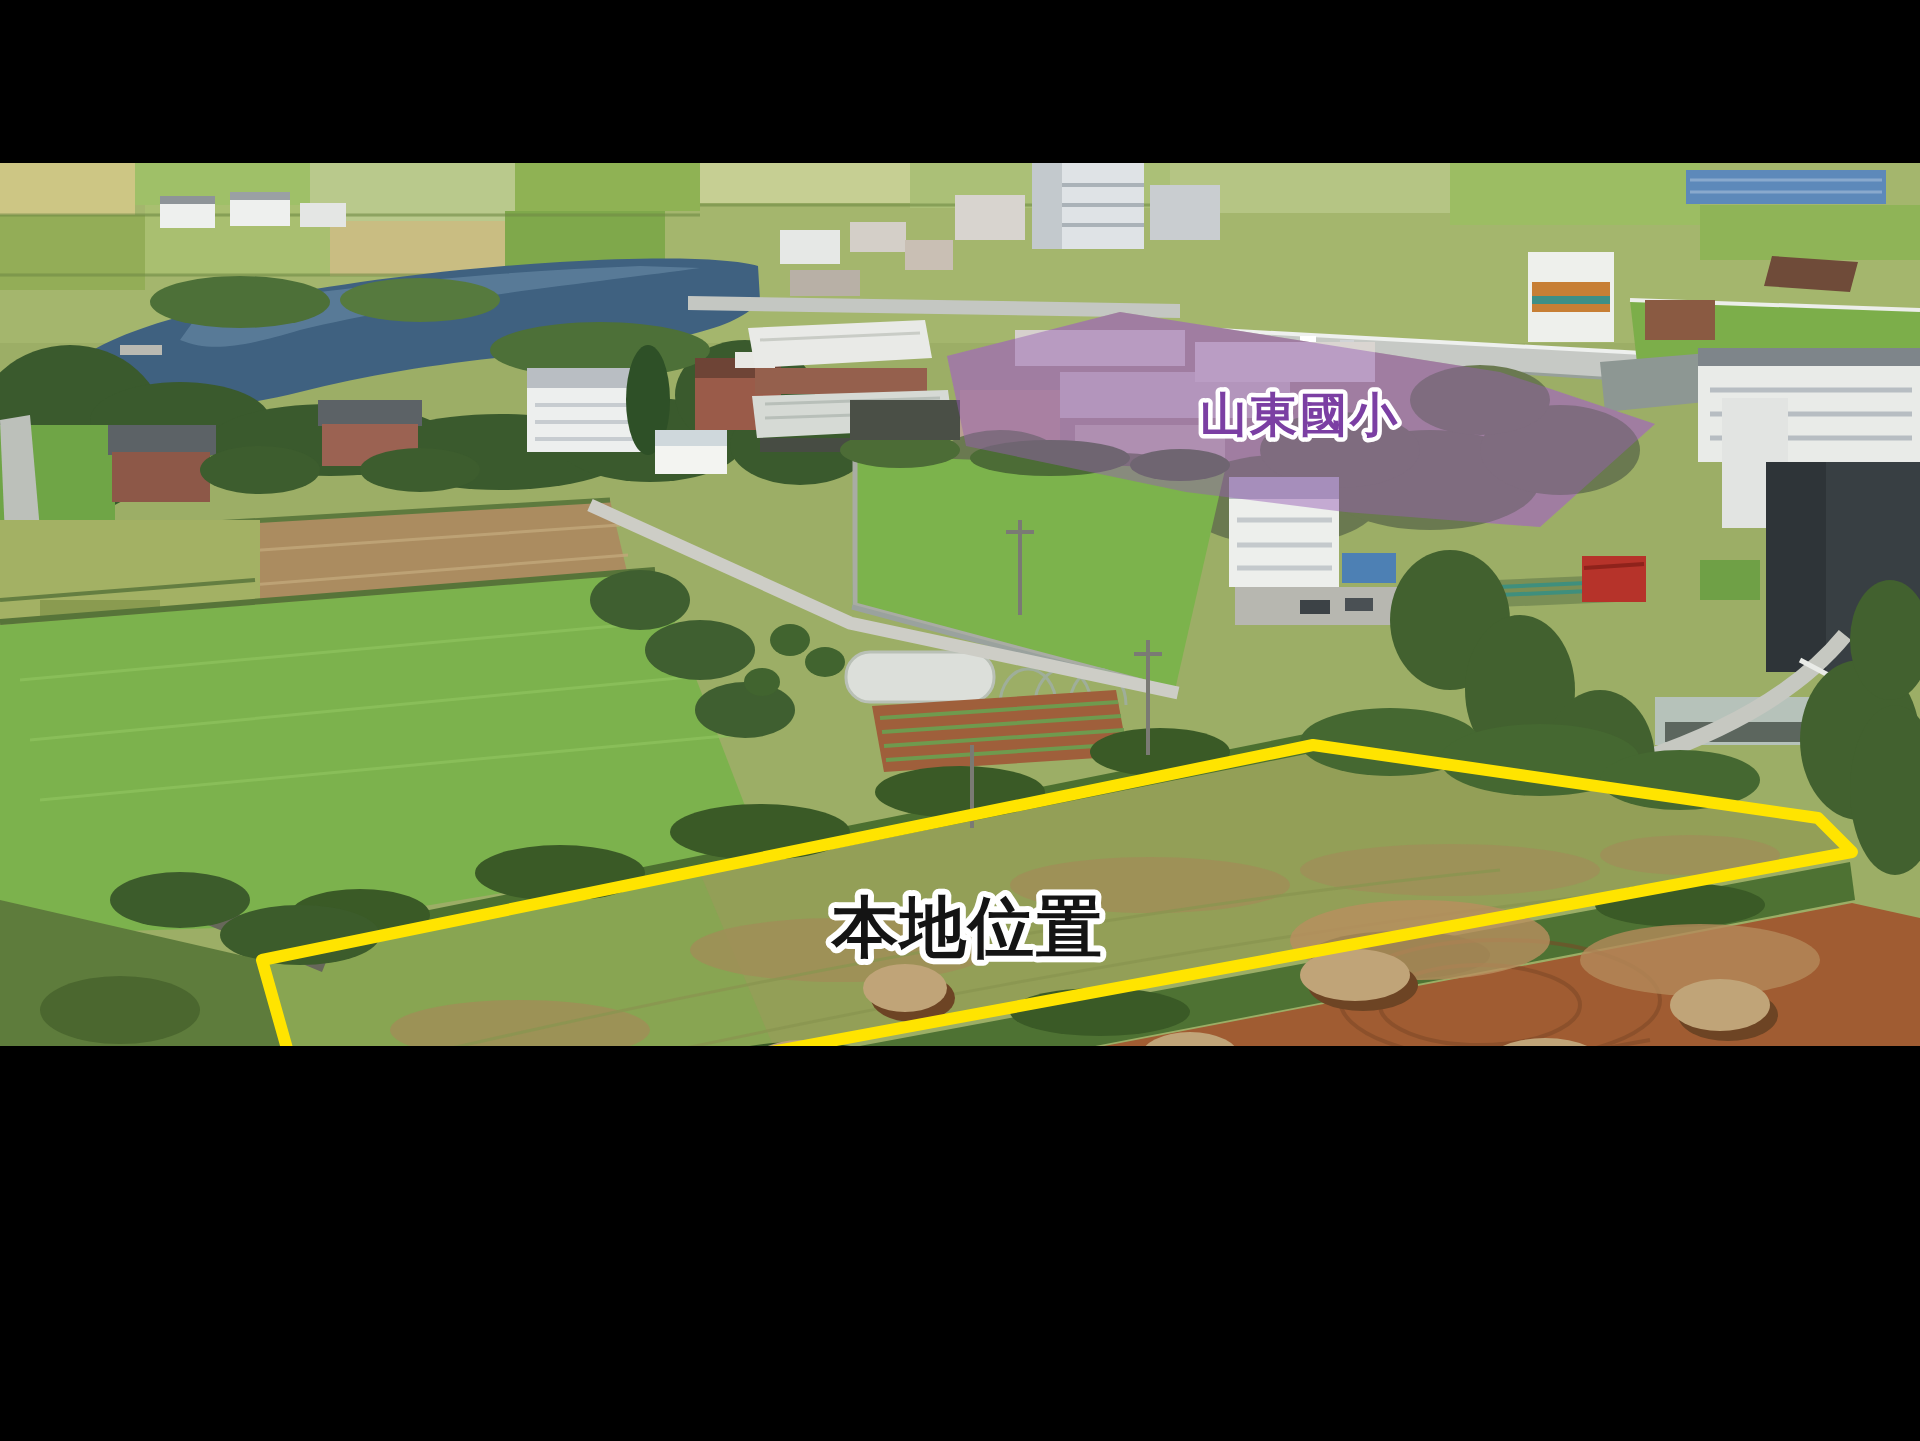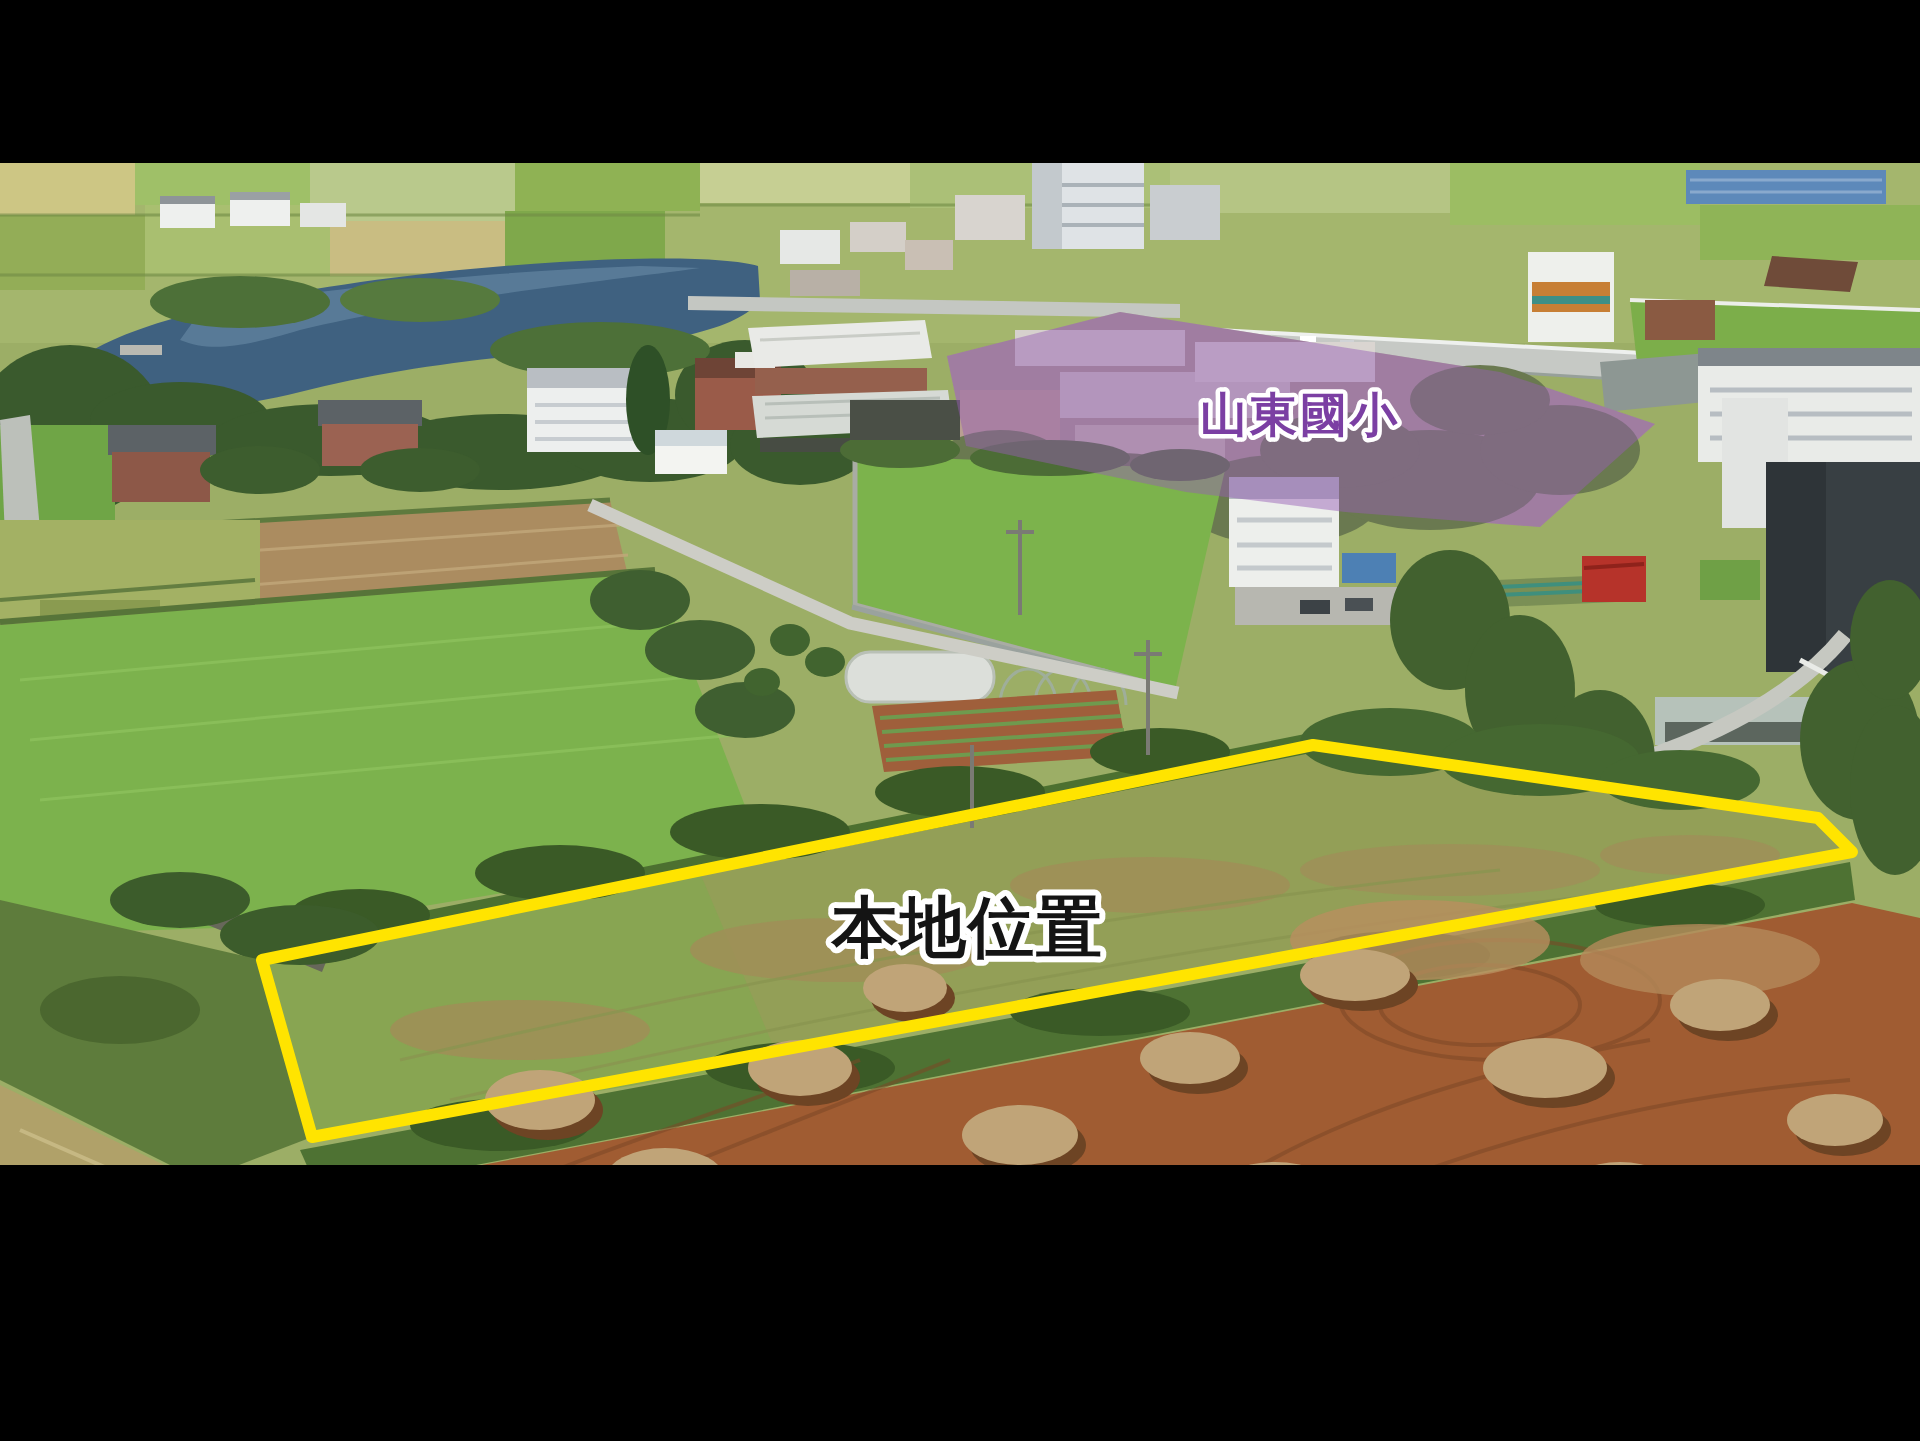--- a/index.html
+++ b/index.html
@@ -1,16 +1,16 @@
 <!DOCTYPE html>
 <html><head>
 <meta charset="utf-8">
 <style>
   html,body{margin:0;padding:0;background:#000;}
-  .stage{position:relative;width:1920px;height:1165px;background:#000;overflow:hidden;
+  .stage{position:relative;width:1920px;height:1046px;background:#000;overflow:hidden;
          font-family:"Liberation Sans","DejaVu Sans",sans-serif;}
   svg{position:absolute;top:0;left:0;}
   text{font-family:"Liberation Sans","DejaVu Sans",sans-serif;}
 </style>
 </head>
 <body>
 
 <div class="stage">
 <svg width="1920" height="1441" viewBox="0 0 1920 1441">
   <defs>

